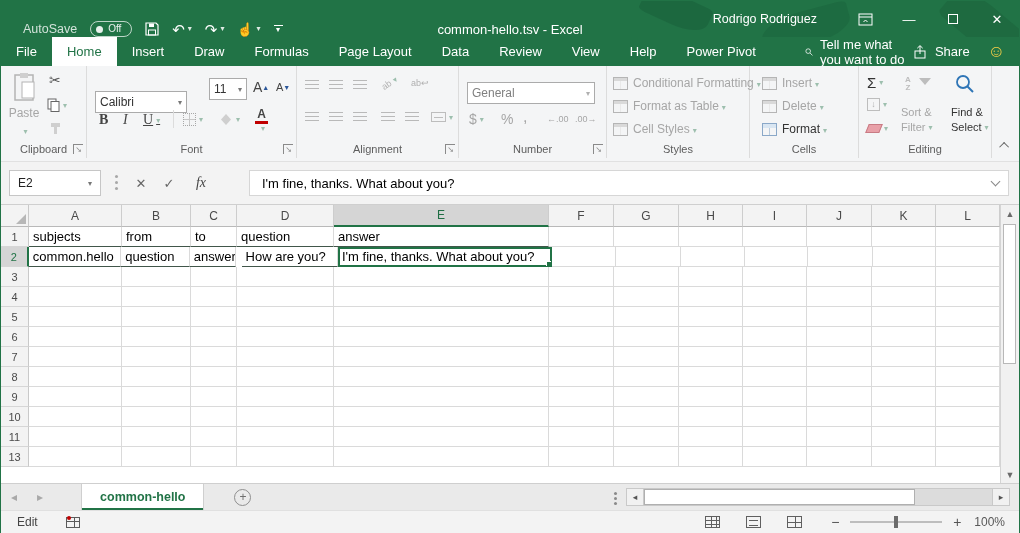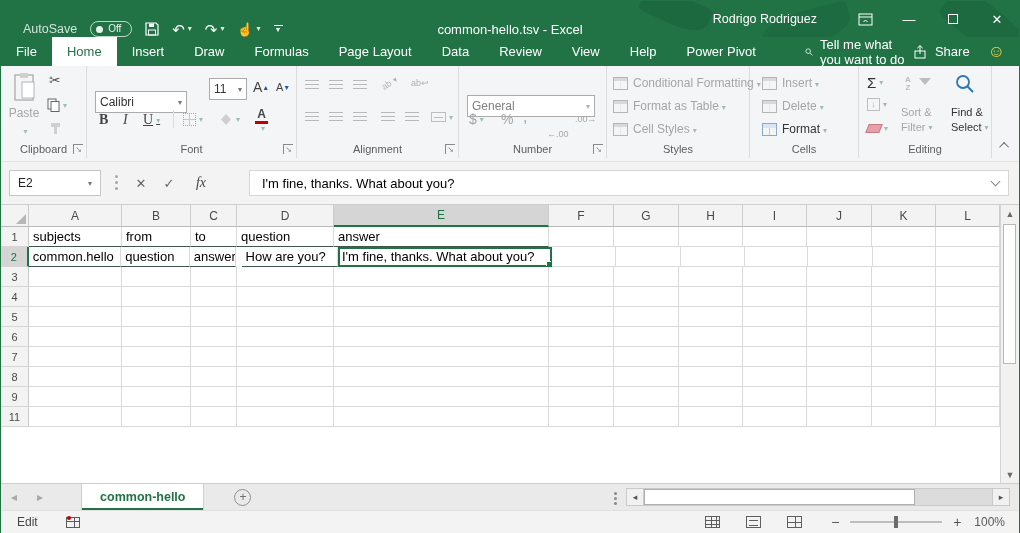--- a/index.html
+++ b/index.html
@@ -286,28 +286,28 @@
           <span class="li"></span>
         </span>
       <span class="gi dd" style="left:134px;top:46px;">
           <span class="mi"></span>
         </span>
       <span class="glabel">Alignment</span>
       <span class="launcher"></span>
     </div>
 
     <div class="group" style="left:458px;width:148px;">
-      <div class="combo" style="left:8px;top:29px;width:128px;color:#808080;">
+      <div class="combo" style="left:8px;top:16px;width:128px;color:#808080;">
           <span>General</span>
           <span class="caret" style="color:#b0b0b0;">▾</span>
         </div>
       <span class="gi dd" style="left:10px;top:45px;font-size:14px;color:#a6a6a6;">$</span>
       <span class="gi" style="left:42px;top:45px;font-size:14px;color:#a6a6a6;">%</span>
       <span class="gi" style="left:64px;top:42px;font-size:16px;color:#a6a6a6;">,</span>
-      <span class="gi" style="left:88px;top:48px;font-size:9px;color:#a6a6a6;margin-top:15px;">←.00</span>
+      <span class="gi" style="left:88px;top:48px;font-size:9px;color:#a6a6a6;">←.00</span>
       <span class="gi" style="left:116px;top:48px;font-size:9px;color:#a6a6a6;">.00→</span>
       <span class="glabel">Number</span>
       <span class="launcher"></span>
     </div>
 
     <div class="group" style="left:606px;width:143px;">
       <span class="gi" style="left:6px;top:10px;gap:5px;">
           <span class="sic"></span>
           <span class="gtx dd">Conditional Formatting</span>
         </span>
@@ -538,21 +538,51 @@
           <div class="cell" style="width: 215px;"></div>
           <div class="cell" style="width: 65px;"></div>
           <div class="cell" style="width: 65px;"></div>
           <div class="cell" style="width: 64px;"></div>
           <div class="cell" style="width: 64px;"></div>
           <div class="cell" style="width: 65px;"></div>
           <div class="cell" style="width: 64px;"></div>
           <div class="cell" style="width: 64px;"></div>
         </div>
         <div class="grow_">
+          <div class="rowh">10</div>
+          <div class="cell" style="width: 93px;"></div>
+          <div class="cell" style="width: 69px;"></div>
+          <div class="cell" style="width: 46px;"></div>
+          <div class="cell" style="width: 97px;"></div>
+          <div class="cell" style="width: 215px;"></div>
+          <div class="cell" style="width: 65px;"></div>
+          <div class="cell" style="width: 65px;"></div>
+          <div class="cell" style="width: 64px;"></div>
+          <div class="cell" style="width: 64px;"></div>
+          <div class="cell" style="width: 65px;"></div>
+          <div class="cell" style="width: 64px;"></div>
+          <div class="cell" style="width: 64px;"></div>
+        </div>
+        <div class="grow_">
           <div class="rowh">11</div>
+          <div class="cell" style="width: 93px;"></div>
+          <div class="cell" style="width: 69px;"></div>
+          <div class="cell" style="width: 46px;"></div>
+          <div class="cell" style="width: 97px;"></div>
+          <div class="cell" style="width: 215px;"></div>
+          <div class="cell" style="width: 65px;"></div>
+          <div class="cell" style="width: 65px;"></div>
+          <div class="cell" style="width: 64px;"></div>
+          <div class="cell" style="width: 64px;"></div>
+          <div class="cell" style="width: 65px;"></div>
+          <div class="cell" style="width: 64px;"></div>
+          <div class="cell" style="width: 64px;"></div>
+        </div>
+        <div class="grow_">
+          <div class="rowh">13</div>
           <div class="cell" style="width: 93px;"></div>
           <div class="cell" style="width: 69px;"></div>
           <div class="cell" style="width: 46px;"></div>
           <div class="cell" style="width: 97px;"></div>
           <div class="cell" style="width: 215px;"></div>
           <div class="cell" style="width: 65px;"></div>
           <div class="cell" style="width: 65px;"></div>
           <div class="cell" style="width: 64px;"></div>
           <div class="cell" style="width: 64px;"></div>
           <div class="cell" style="width: 65px;"></div>

